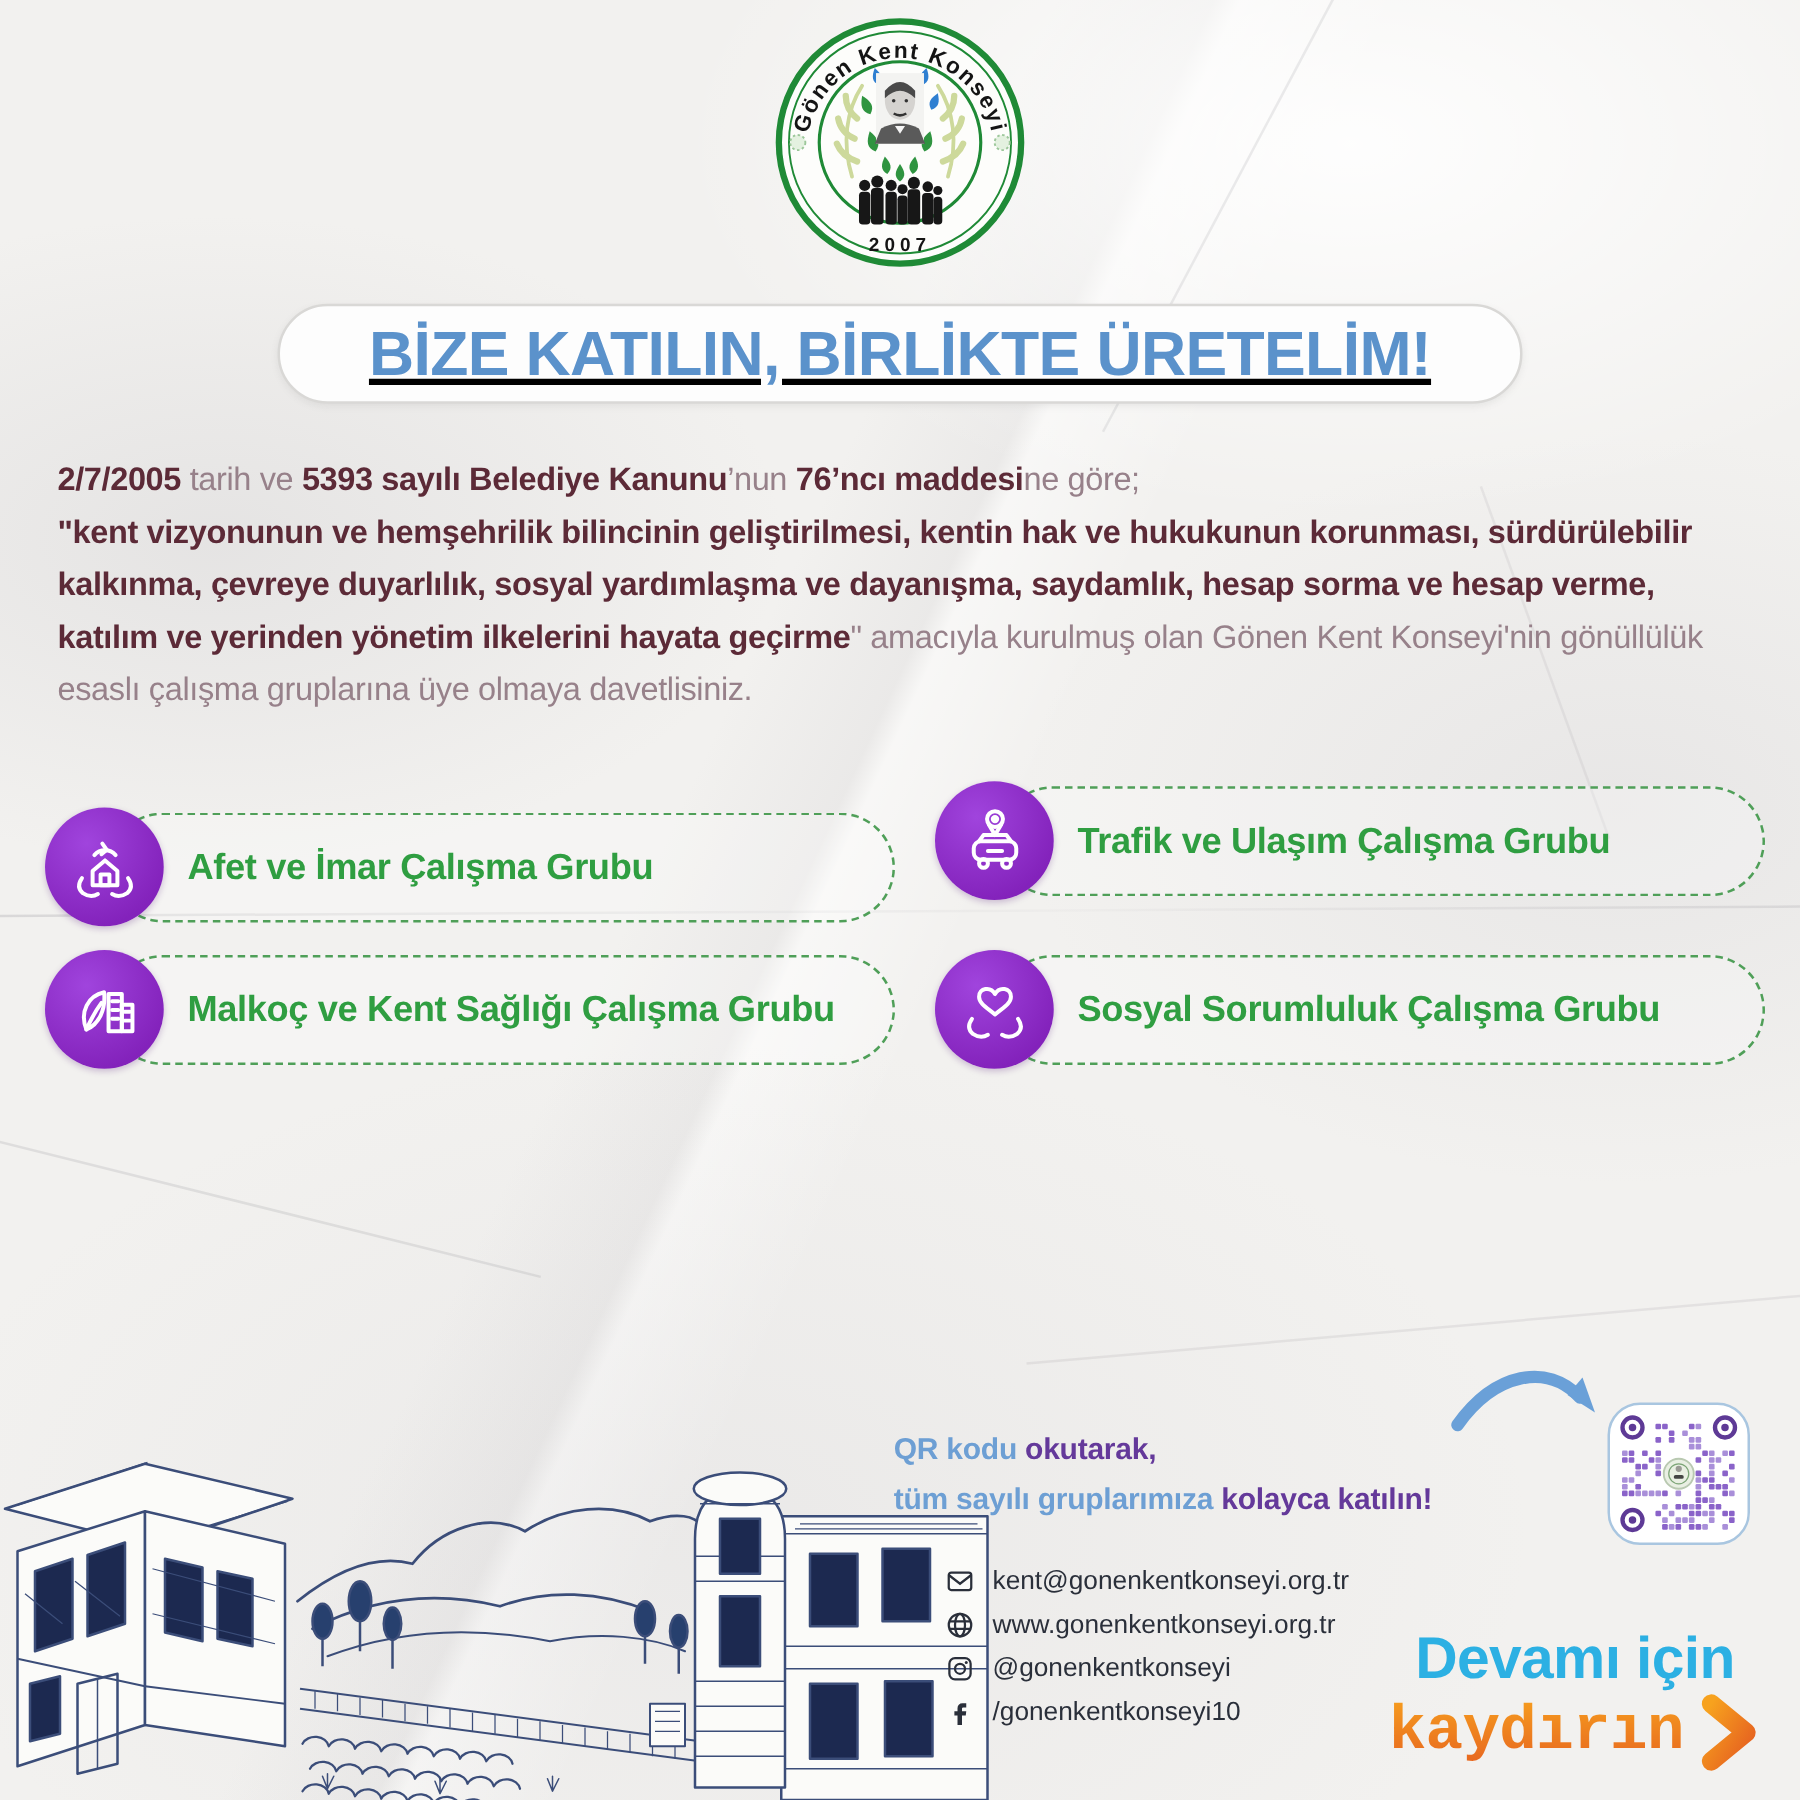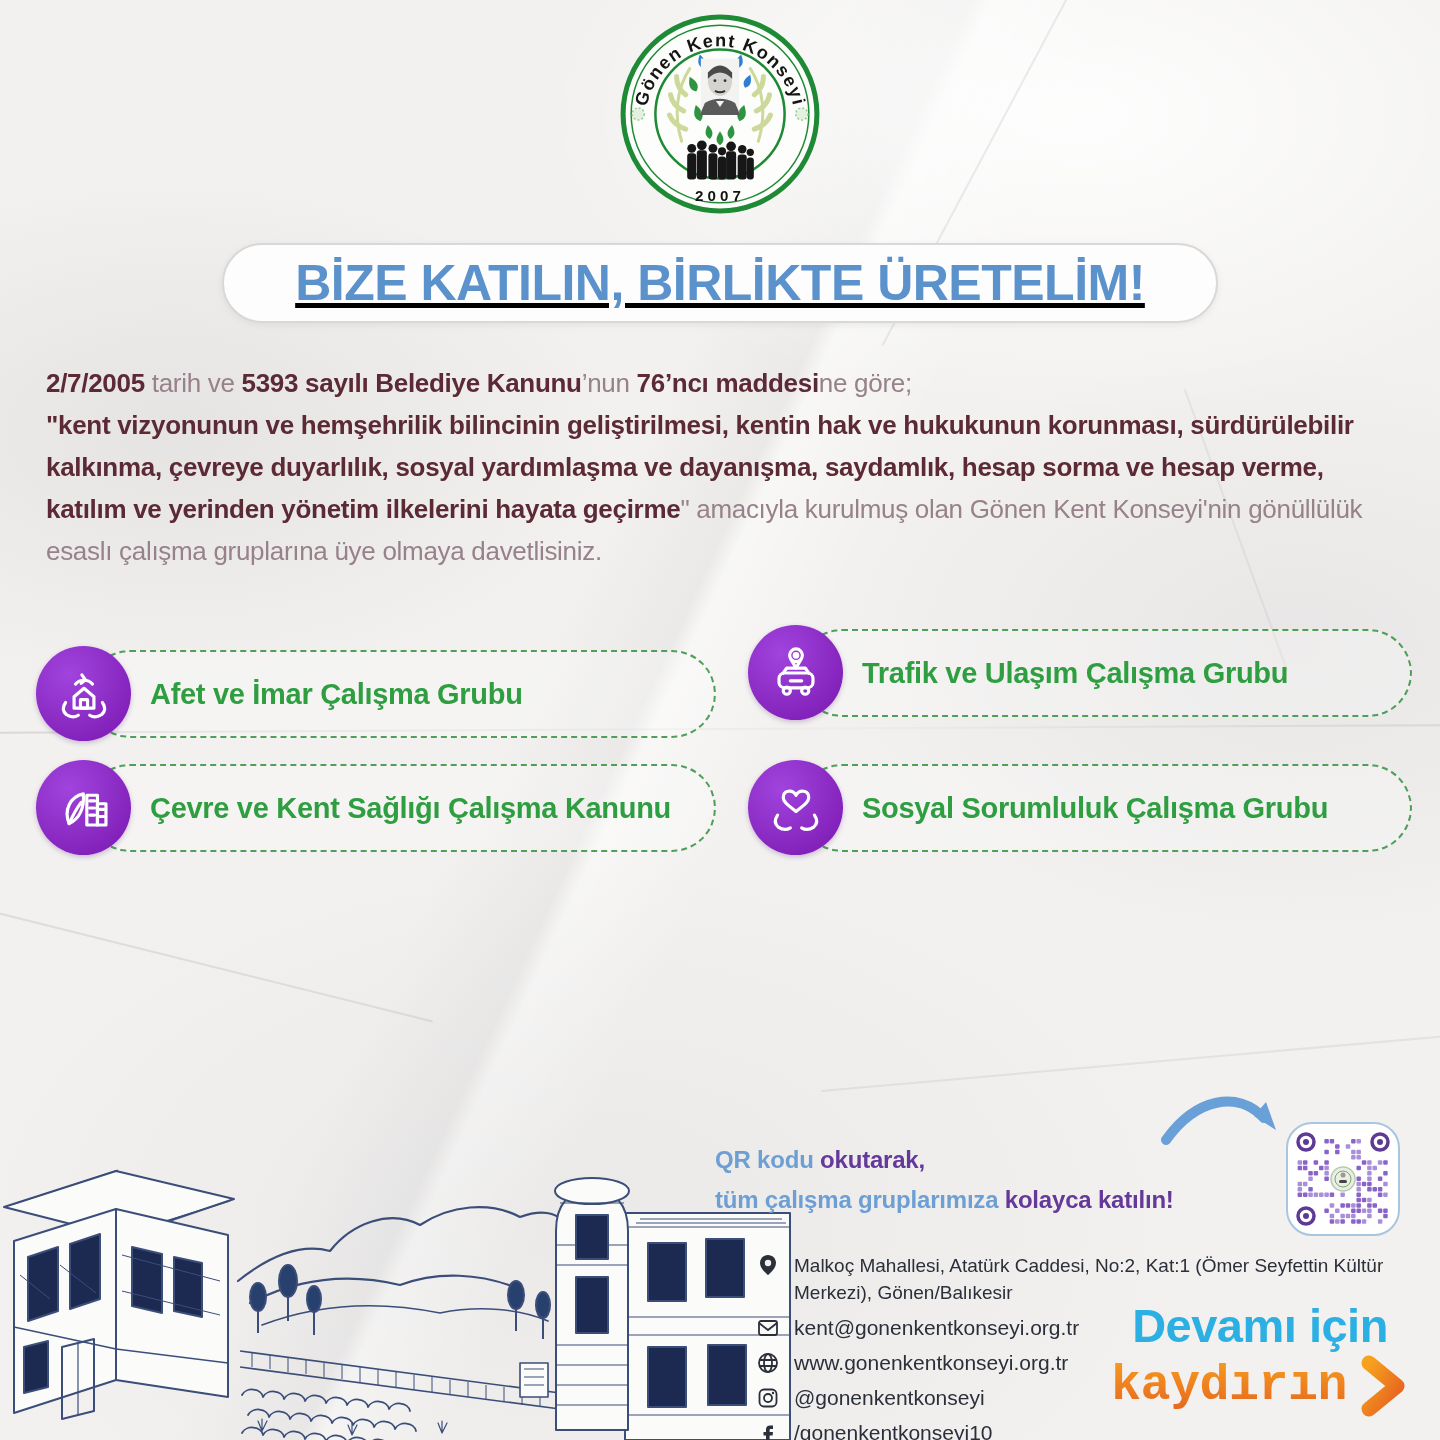--- a/index.html
+++ b/index.html
@@ -217,21 +217,21 @@
         <path d="M30,48 l5,-7 h26 l5,7"></path>
         <circle cx="35" cy="73" r="5"></circle>
         <circle cx="61" cy="73" r="5"></circle>
         <path d="M40,59 h16"></path>
       </svg>
     </div>
   </div>
 
   <div class="group-row" id="grp3">
     <div class="group-btn">
-      <span class="group-label">Çevre ve Kent Sağlığı Çalışma Kanunu</span>
+      <span class="group-label">Malkoç ve Kent Sağlığı Çalışma Grubu</span>
     </div>
     <div class="group-circle">
       <svg viewBox="0 0 96 96" fill="none" stroke="#fff" stroke-width="4.5" stroke-linecap="round" stroke-linejoin="round">
         <path d="M27,70 C19,50 29,32 47,28 C49,48 41,64 27,70 Z"></path>
         <path d="M27,70 Q35,52 44,40"></path>
         <rect x="52" y="30" width="15" height="42"></rect>
         <rect x="67" y="42" width="12" height="30"></rect>
         <path d="M56,38 h7 M56,48 h7 M56,58 h7 M70,50 h6 M70,60 h6"></path>
       </svg>
     </div>
@@ -321,21 +321,21 @@
         <path d="M636,128 l150,0 M640,124 l142,0" stroke-width="1" fill="none"></path>
       </g>
     </g>
   </svg>
 
   <div class="qr-text">
     <div>
       <span class="qr-blue">QR kodu </span><span class="qr-purple">okutarak,</span>
     </div>
     <div>
-      <span class="qr-blue">tüm çalışma gruplarımıza </span><span class="qr-purple">kolayca katılın!</span>
+      <span class="qr-blue">tüm sayılı gruplarımıza </span><span class="qr-purple">kolayca katılın!</span>
     </div>
   </div>
 
   <svg class="qr-arrow" viewBox="0 0 128 66">
     <path d="M6,52 C36,10 78,2 104,30" fill="none" stroke="#6aa0d8" stroke-width="10" stroke-linecap="round"></path>
     <polygon points="94,28 116,42 106,14" fill="#6aa0d8"></polygon>
   </svg>
 
   <div class="qr-code">
     <svg viewBox="0 0 100 100">
@@ -444,27 +444,20 @@
         <circle cx="50" cy="50" r="12" fill="#e9efe3" stroke="#b9c9b1" stroke-width="1.5"></circle>
         <circle cx="50" cy="50" r="8" fill="none" stroke="#7da577" stroke-width="1"></circle>
         <rect x="46" y="51" width="8" height="3" rx="1.5" fill="#444"></rect>
         <circle cx="50" cy="46" r="2.5" fill="#9a9a94"></circle>
       </g>
     </svg>
   </div>
 
   <div class="contact">
     <div class="contact-row">
-      <svg viewBox="0 0 24 24">
-        <path d="M12,2 C7.6,2 4,5.6 4,10 c0,6 8,12 8,12 s8,-6 8,-12 C20,5.6 16.4,2 12,2 Z" fill="#2a2f3a"></path>
-        <circle cx="12" cy="10" r="3.2" fill="#f2f1ef"></circle>
-      </svg>
-      <span class="contact-address">Malkoç Mahallesi, Atatürk Caddesi, No:2, Kat:1 (Ömer Seyfettin Kültür Merkezi), Gönen/Balıkesir</span>
-    </div>
-    <div class="contact-row">
       <svg viewBox="0 0 24 24" fill="none" stroke="#2a2f3a" stroke-width="1.8">
         <rect x="3" y="5" width="18" height="14" rx="2"></rect>
         <path d="M3,7 L12,14 L21,7"></path>
       </svg>
       <span class="contact-link">kent@gonenkentkonseyi.org.tr</span>
     </div>
     <div class="contact-row">
       <svg viewBox="0 0 24 24" fill="none" stroke="#2a2f3a" stroke-width="1.8">
         <circle cx="12" cy="12" r="9"></circle>
         <ellipse cx="12" cy="12" rx="4" ry="9"></ellipse>

